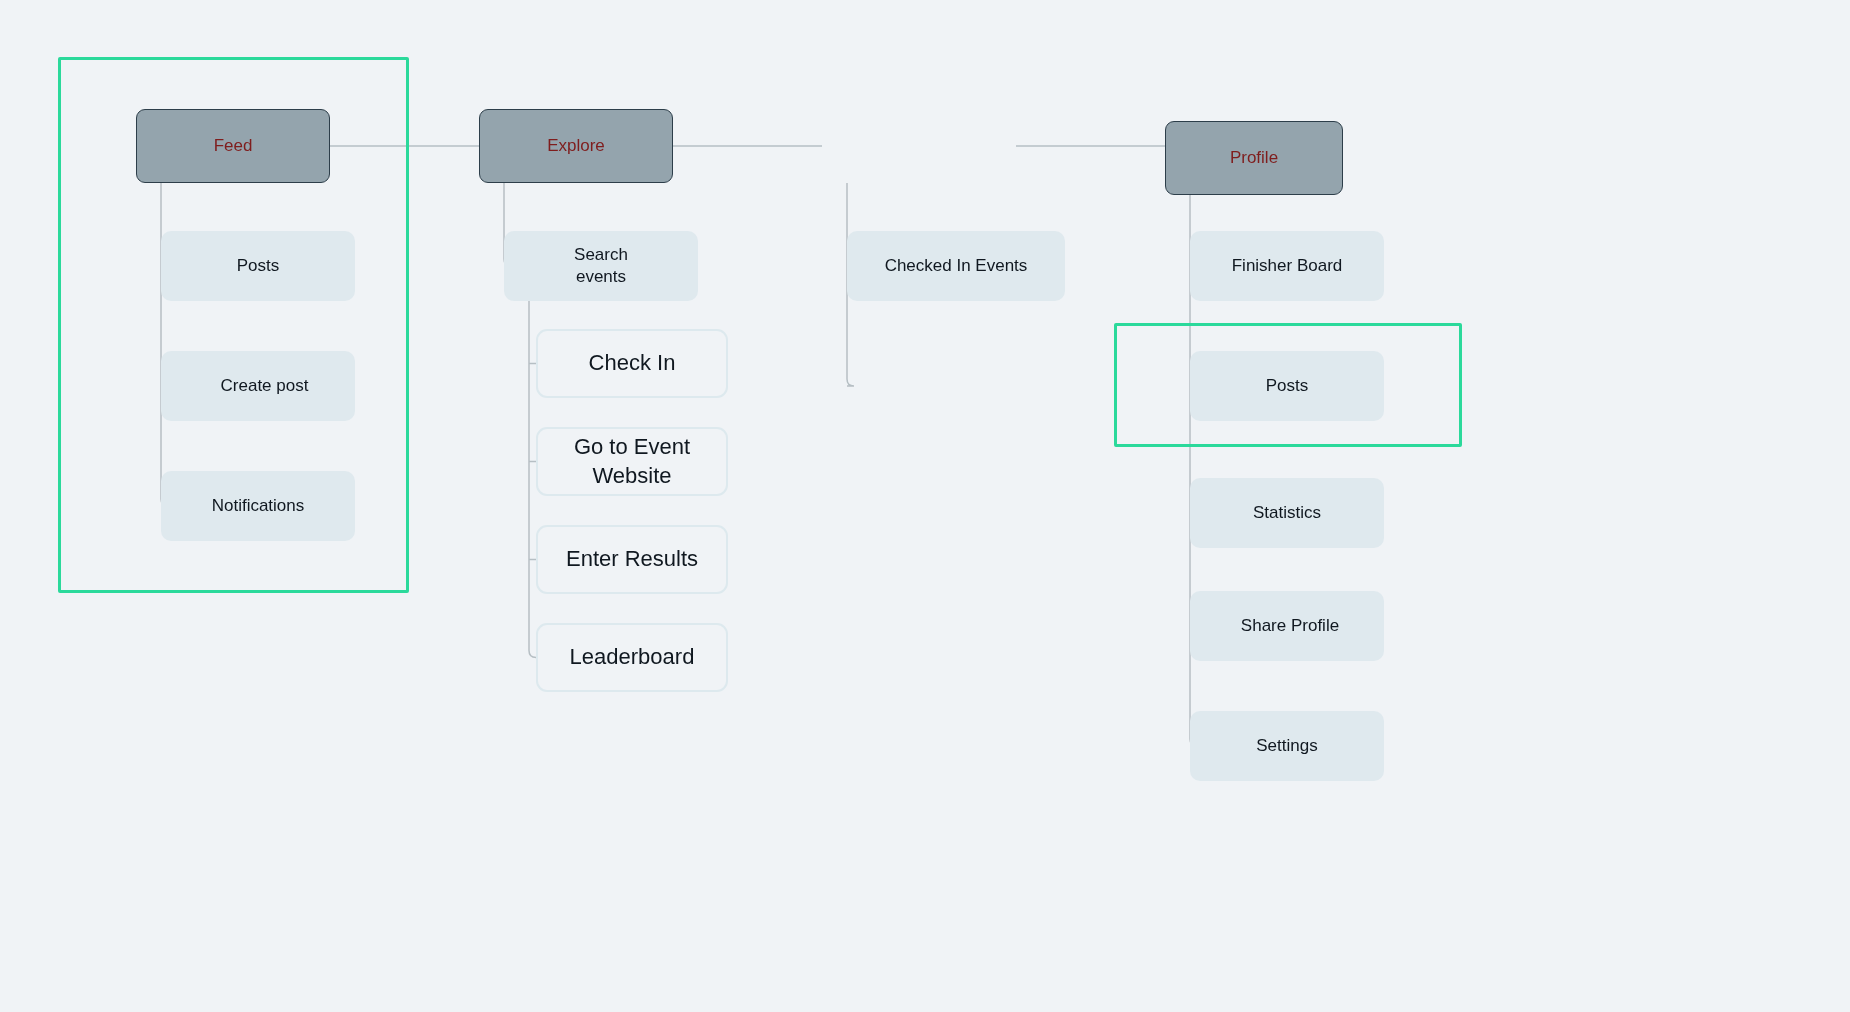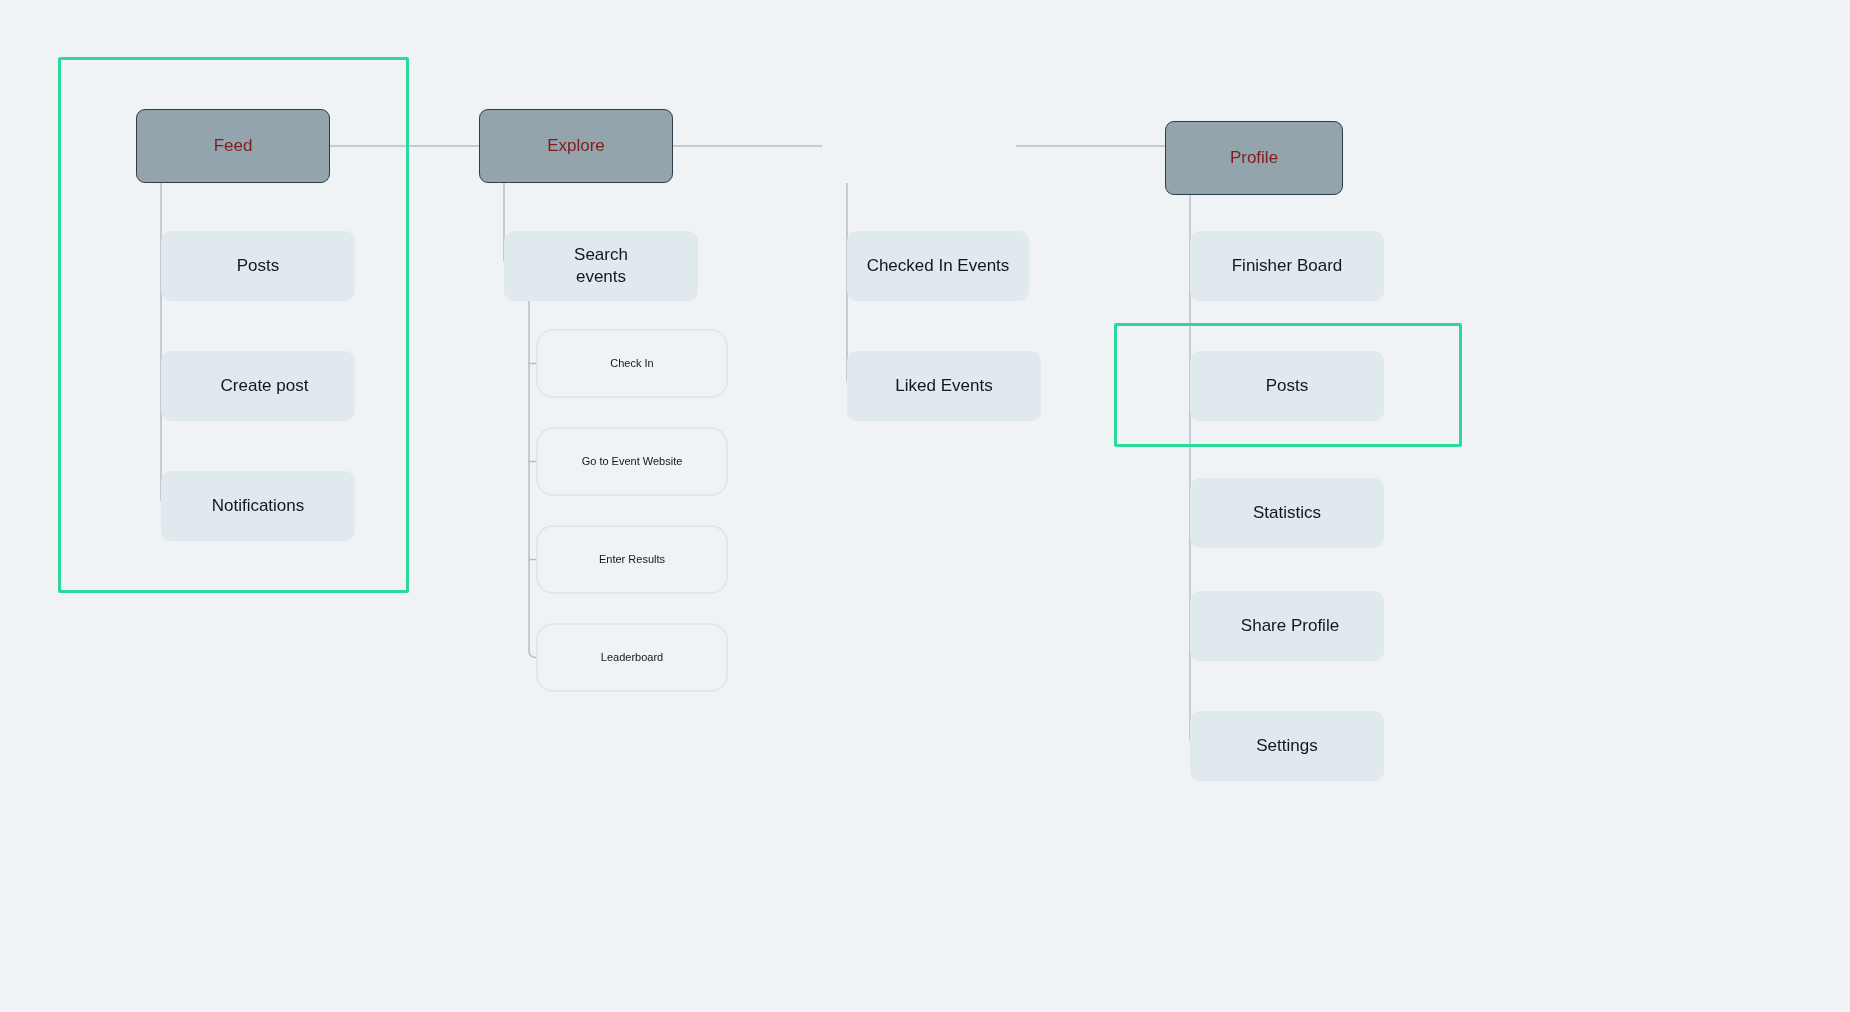--- a/index.html
+++ b/index.html
@@ -42,22 +42,22 @@
   }
   .node.level2 {
     background: #dfe9ee;
     border: none;
     border-radius: 10px;
     font-size: 17px;
   }
   .node.level3 {
     background: transparent;
     border: 2.2px solid #dde9ee;
-    border-radius: 17px;
-    font-size: 11px;
+    border-radius: 11px;
+    font-size: 22px;
   }
   .selection {
     position: absolute;
     box-sizing: border-box;
     border: 3.4px solid #2bd99b;
     border-radius: 2px;
     background: transparent;
     pointer-events: none;
   }
 </style>
@@ -95,22 +95,21 @@
     <div class="node level1" style="left: 1165px; top: 109px; width: 178px; height: 74px; margin-top: 12px;"><span>Profile</span></div>
     <div class="node level2" style="left: 161px; top: 231px; width: 194px; height: 70px;"><span>Posts</span></div>
     <div class="node level2" style="left: 161px; top: 351px; width: 194px; height: 70px; padding-left: 13px;"><span>Create post</span></div>
     <div class="node level2" style="left: 161px; top: 471px; width: 194px; height: 70px;"><span>Notifications</span></div>
     <div class="node level2" style="left: 504px; top: 231px; width: 194px; height: 70px;"><span>Search
 events</span></div>
     <div class="node level3" style="left: 536px; top: 329px; width: 192px; height: 69px;"><span>Check In</span></div>
     <div class="node level3" style="left: 536px; top: 427px; width: 192px; height: 69px;"><span>Go to Event Website</span></div>
     <div class="node level3" style="left: 536px; top: 525px; width: 192px; height: 69px;"><span>Enter Results</span></div>
     <div class="node level3" style="left: 536px; top: 623px; width: 192px; height: 69px; align-items: center;"><span>Leaderboard</span></div>
-    <div class="node level2" style="left: 847px; top: 231px; width: 182px; height: 70px;"><span>Checked In Events</span></div>
-    <div class="node level2" style="left: 847px; top: 351px; width: 194px; height: 70px;"><span>Liked Events</span></div>
+    <div class="node level2" style="left: 847px; top: 231px; width: 218px; height: 70px;"><span>Checked In Events</span></div>
     <div class="node level2" style="left: 1190px; top: 231px; width: 194px; height: 70px;"><span>Finisher Board</span></div>
     <div class="node level2" style="left: 1190px; top: 351px; width: 194px; height: 70px;"><span>Posts</span></div>
     <div class="node level2" style="left: 1190px; top: 478px; width: 194px; height: 70px;"><span>Statistics</span></div>
     <div class="node level2" style="left: 1190px; top: 591px; width: 194px; height: 70px; padding-left: 6px;"><span>Share Profile</span></div>
     <div class="node level2" style="left: 1190px; top: 711px; width: 194px; height: 70px;"><span>Settings</span></div>
     <div class="selection" style="left: 58px; top: 57px; width: 351px; height: 536px;"></div>
     <div class="selection" style="left: 1114px; top: 323px; width: 348px; height: 124px;"></div>
   </div>
 
 </body></html>

